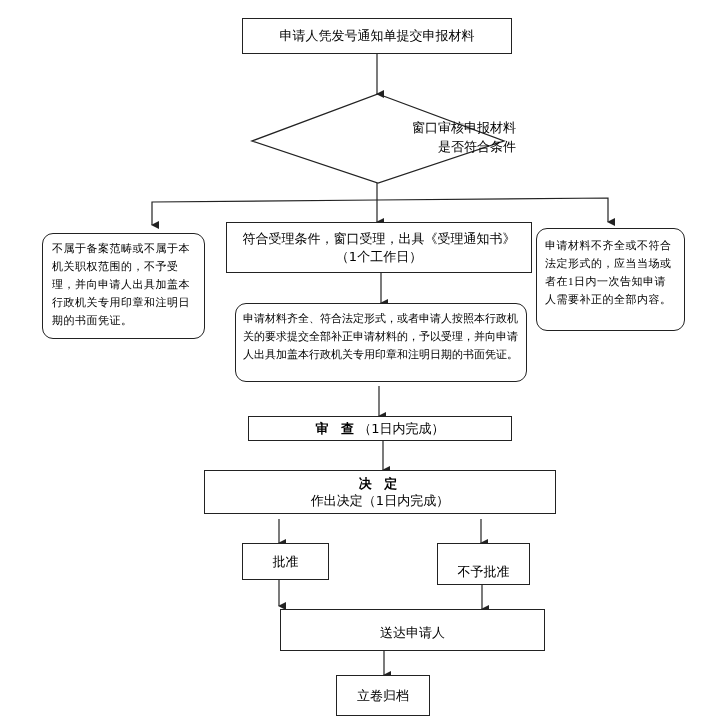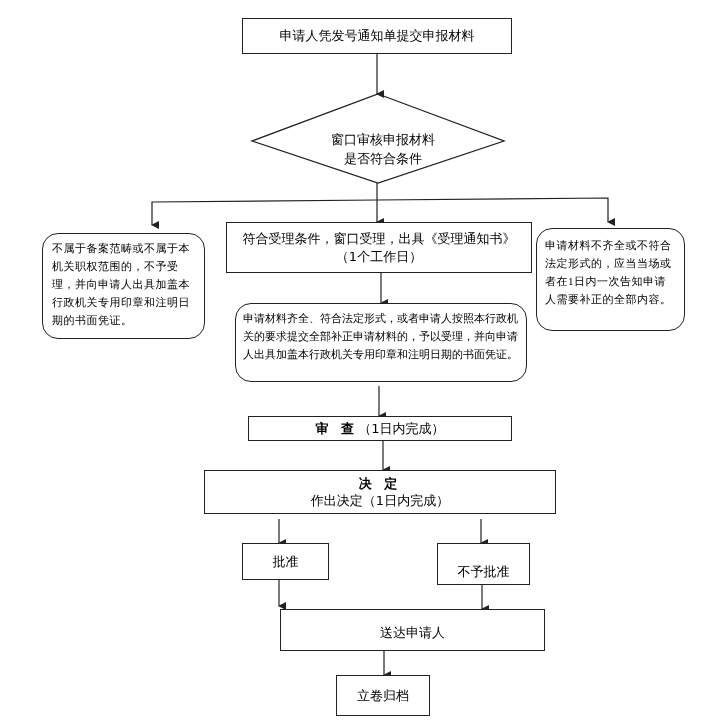--- a/index.html
+++ b/index.html
@@ -6,24 +6,24 @@
     body { width: 717px; height: 726px; position: relative; overflow: hidden;
            font-family: "DejaVu Sans", "Liberation Sans", sans-serif; color: #000; }
     #canvas { position: absolute; left: 0; top: 0; width: 717px; height: 726px; }
     svg.wires { position: absolute; left: 0; top: 0; width: 717px; height: 726px; pointer-events: none; }
     .node { position: absolute; box-sizing: border-box; border: 1.3px solid #222; background: #fff;
             display: flex; align-items: center; justify-content: center; text-align: center; }
     .rounded { border-radius: 0; }
     .round-lg { border-radius: 16px; }
     .t13 { font-size: 13px; line-height: 18px; }
     .t11 { font-size: 11px; line-height: 18px; letter-spacing: 0.5px; }
-    .para { justify-content: center; align-items: flex-start; text-align: left; padding: 8px 8px; }
+    .para { justify-content: center; align-items: flex-start; text-align: left; padding: 8px 8px; border-radius: 11px; }
     .col { flex-direction: column; }
     .bold { font-weight: bold; letter-spacing: 4px; }
-    .diamond-text { position: absolute; left: 250px; top: 130px; width: 266px; text-align: center;
+    .diamond-text { position: absolute; left: 250px; top: 118px; width: 266px; text-align: right;
                     font-size: 13px; line-height: 19px; }
   </style>
 </head>
 <body>
 
 <div id="canvas">
 
   <svg class="wires" viewBox="0 0 717 726">
     <defs>
       <marker id="arr" markerWidth="8" markerHeight="8" refX="4" refY="7" orient="auto" markerUnits="userSpaceOnUse">

